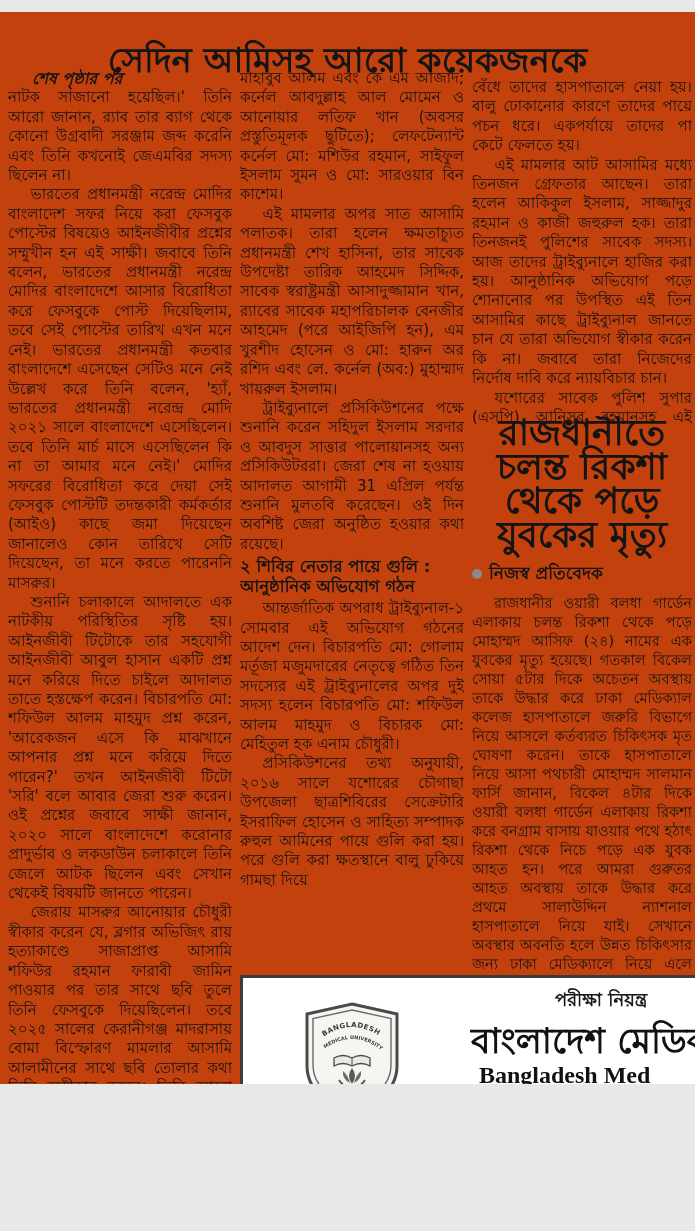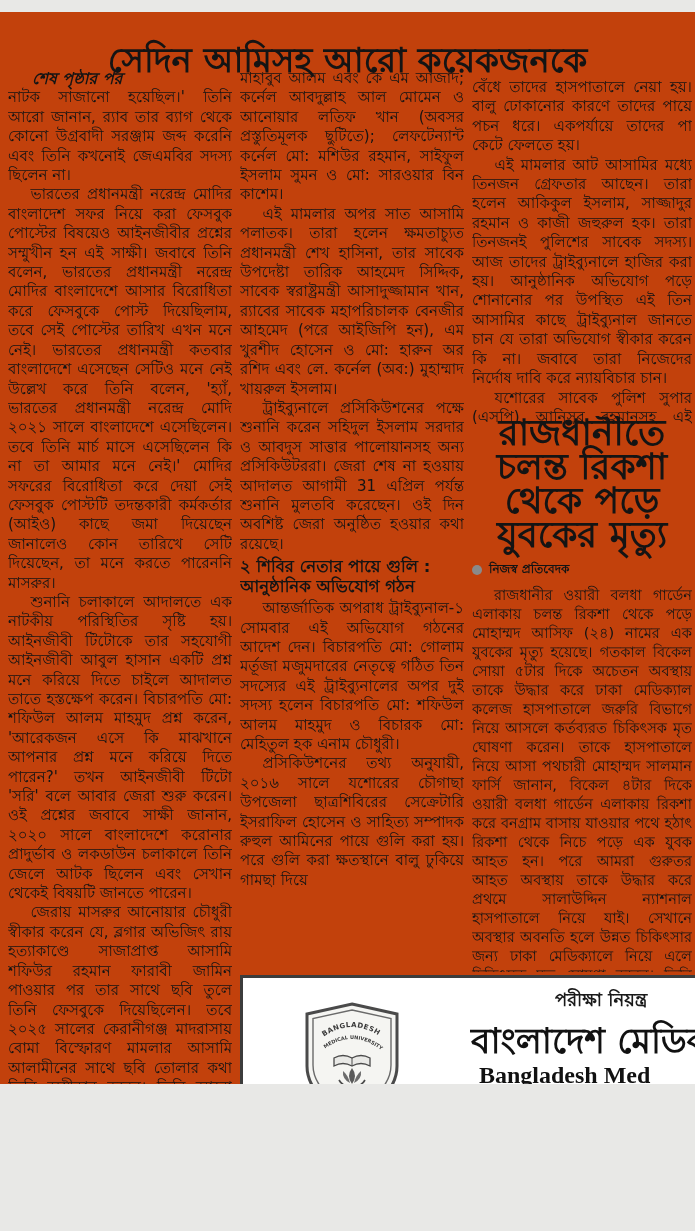--- a/index.html
+++ b/index.html
@@ -21,21 +21,21 @@
   .lead{font-weight:bold;font-style:italic;font-size:16px;margin:0;text-indent:0;}
   .subhead{
     font-weight:bold;text-align:left;font-size:16.5px;line-height:20px;
     text-indent:0 !important;margin:3px 0 2px 0 !important;
   }
   #col1{left:8px;top:57px;width:224px;height:1168px;}
   #col2{left:240px;top:57px;width:224px;height:892px;}
   #col3a{left:472px;top:66px;width:220px;height:346px;}
   .article2{position:absolute;left:472px;top:404px;width:220px;height:556px;overflow:hidden;}
   .headline2{font-size:36px;font-weight:bold;text-align:center;line-height:34px;margin:0 0 8px 0;}
-  .byline{display:flex;align-items:center;gap:7px;font-weight:bold;font-size:12px;margin:0 0 5px 0;}
+  .byline{display:flex;align-items:center;gap:7px;font-weight:bold;font-size:17px;margin:0 0 5px 0;}
   .byline .dot{width:10px;height:10px;border-radius:50%;background:#8a8a8a;flex:0 0 auto;}
   .a2body{text-align:justify;font-size:14.6px;line-height:19px;}
   .a2body p{margin:0;text-indent:1.5em;}
 
   
   .ad{
     position:absolute;left:240px;top:963px;width:640px;height:430px;
     background:#ffffff;border:3px solid #3c3c3c;box-sizing:border-box;
   }
   .ad-header{position:relative;height:157px;border-bottom:2px solid #4a4a4a;}

